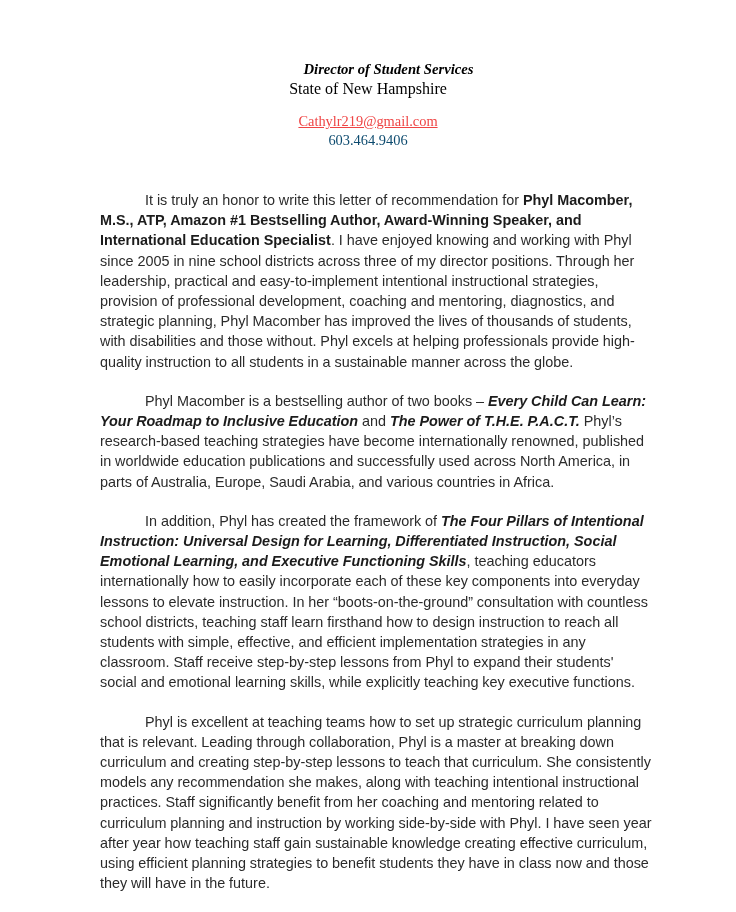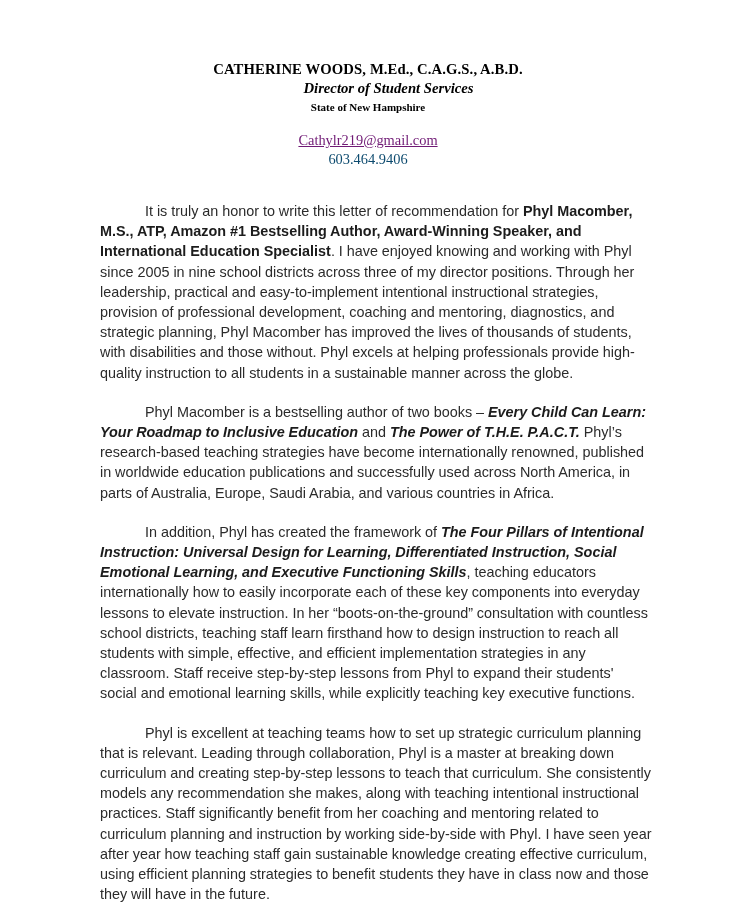--- a/index.html
+++ b/index.html
@@ -38,41 +38,41 @@
     line-height: 19px;
   }
   .lh-title {
     font-weight: bold;
     font-style: italic;
     font-size: 14.7px;
     line-height: 19px;
     padding-left: 41px;
   }
   .lh-org {
-    font-weight: bold;
-    font-size: 11px;
+    font-weight: normal;
+    font-size: 16px;
     line-height: 19px;
   }
   .lh-spacer { height: 14px; }
   .lh-email {
     display: inline-block;
     font-size: 14.4px;
     line-height: 19px;
-    color: #701a75;
+    color: #ef4444;
     cursor: pointer;
   }
   .lh-phone {
     font-size: 14.4px;
     line-height: 19px;
     color: #0c4a6e;
   }
 
   
   .body-block {
-    margin: 4px auto;
+    margin: 12px auto;
     padding-left: 100px;
     padding-right: 82px;
     padding-top: 28px;
     box-sizing: border-box;
     width: 736px;
   }
   p.para {
     margin: 0 0 19px 0;
     text-indent: 45px;
     font-size: 14.4px;
@@ -89,21 +89,20 @@
     font-style: italic;
     color: #1c1c1c;
   }
 </style>
 </head>
 <body>
 
 <div class="page">
 
   <header class="letterhead">
-    <div class="lh-name">CATHERINE WOODS, M.Ed., C.A.G.S., A.B.D.</div>
     <div class="lh-title">Director of Student Services</div>
     <div class="lh-org">State of New Hampshire</div>
     <div class="lh-spacer"></div>
     <div><a class="lh-email" href="#">Cathylr219@gmail.com</a></div>
     <div class="lh-phone">603.464.9406</div>
   </header>
 
   <main class="body-block">
 
     <p class="para"><span>It is truly an honor to write this letter of recommendation for </span><b>Phyl Macomber, M.S., ATP, Amazon #1 Bestselling Author, Award-Winning Speaker, and International Education Specialist</b><span>. I have enjoyed knowing and working with Phyl since 2005 in nine school districts across three of my director positions. Through her leadership, practical and easy-to-implement intentional instructional strategies, provision of professional development, coaching and mentoring, diagnostics, and strategic planning, Phyl Macomber has improved the lives of thousands of students, with disabilities and those without. Phyl excels at helping professionals provide high-quality instruction to all students in a sustainable manner across the globe.</span></p>

